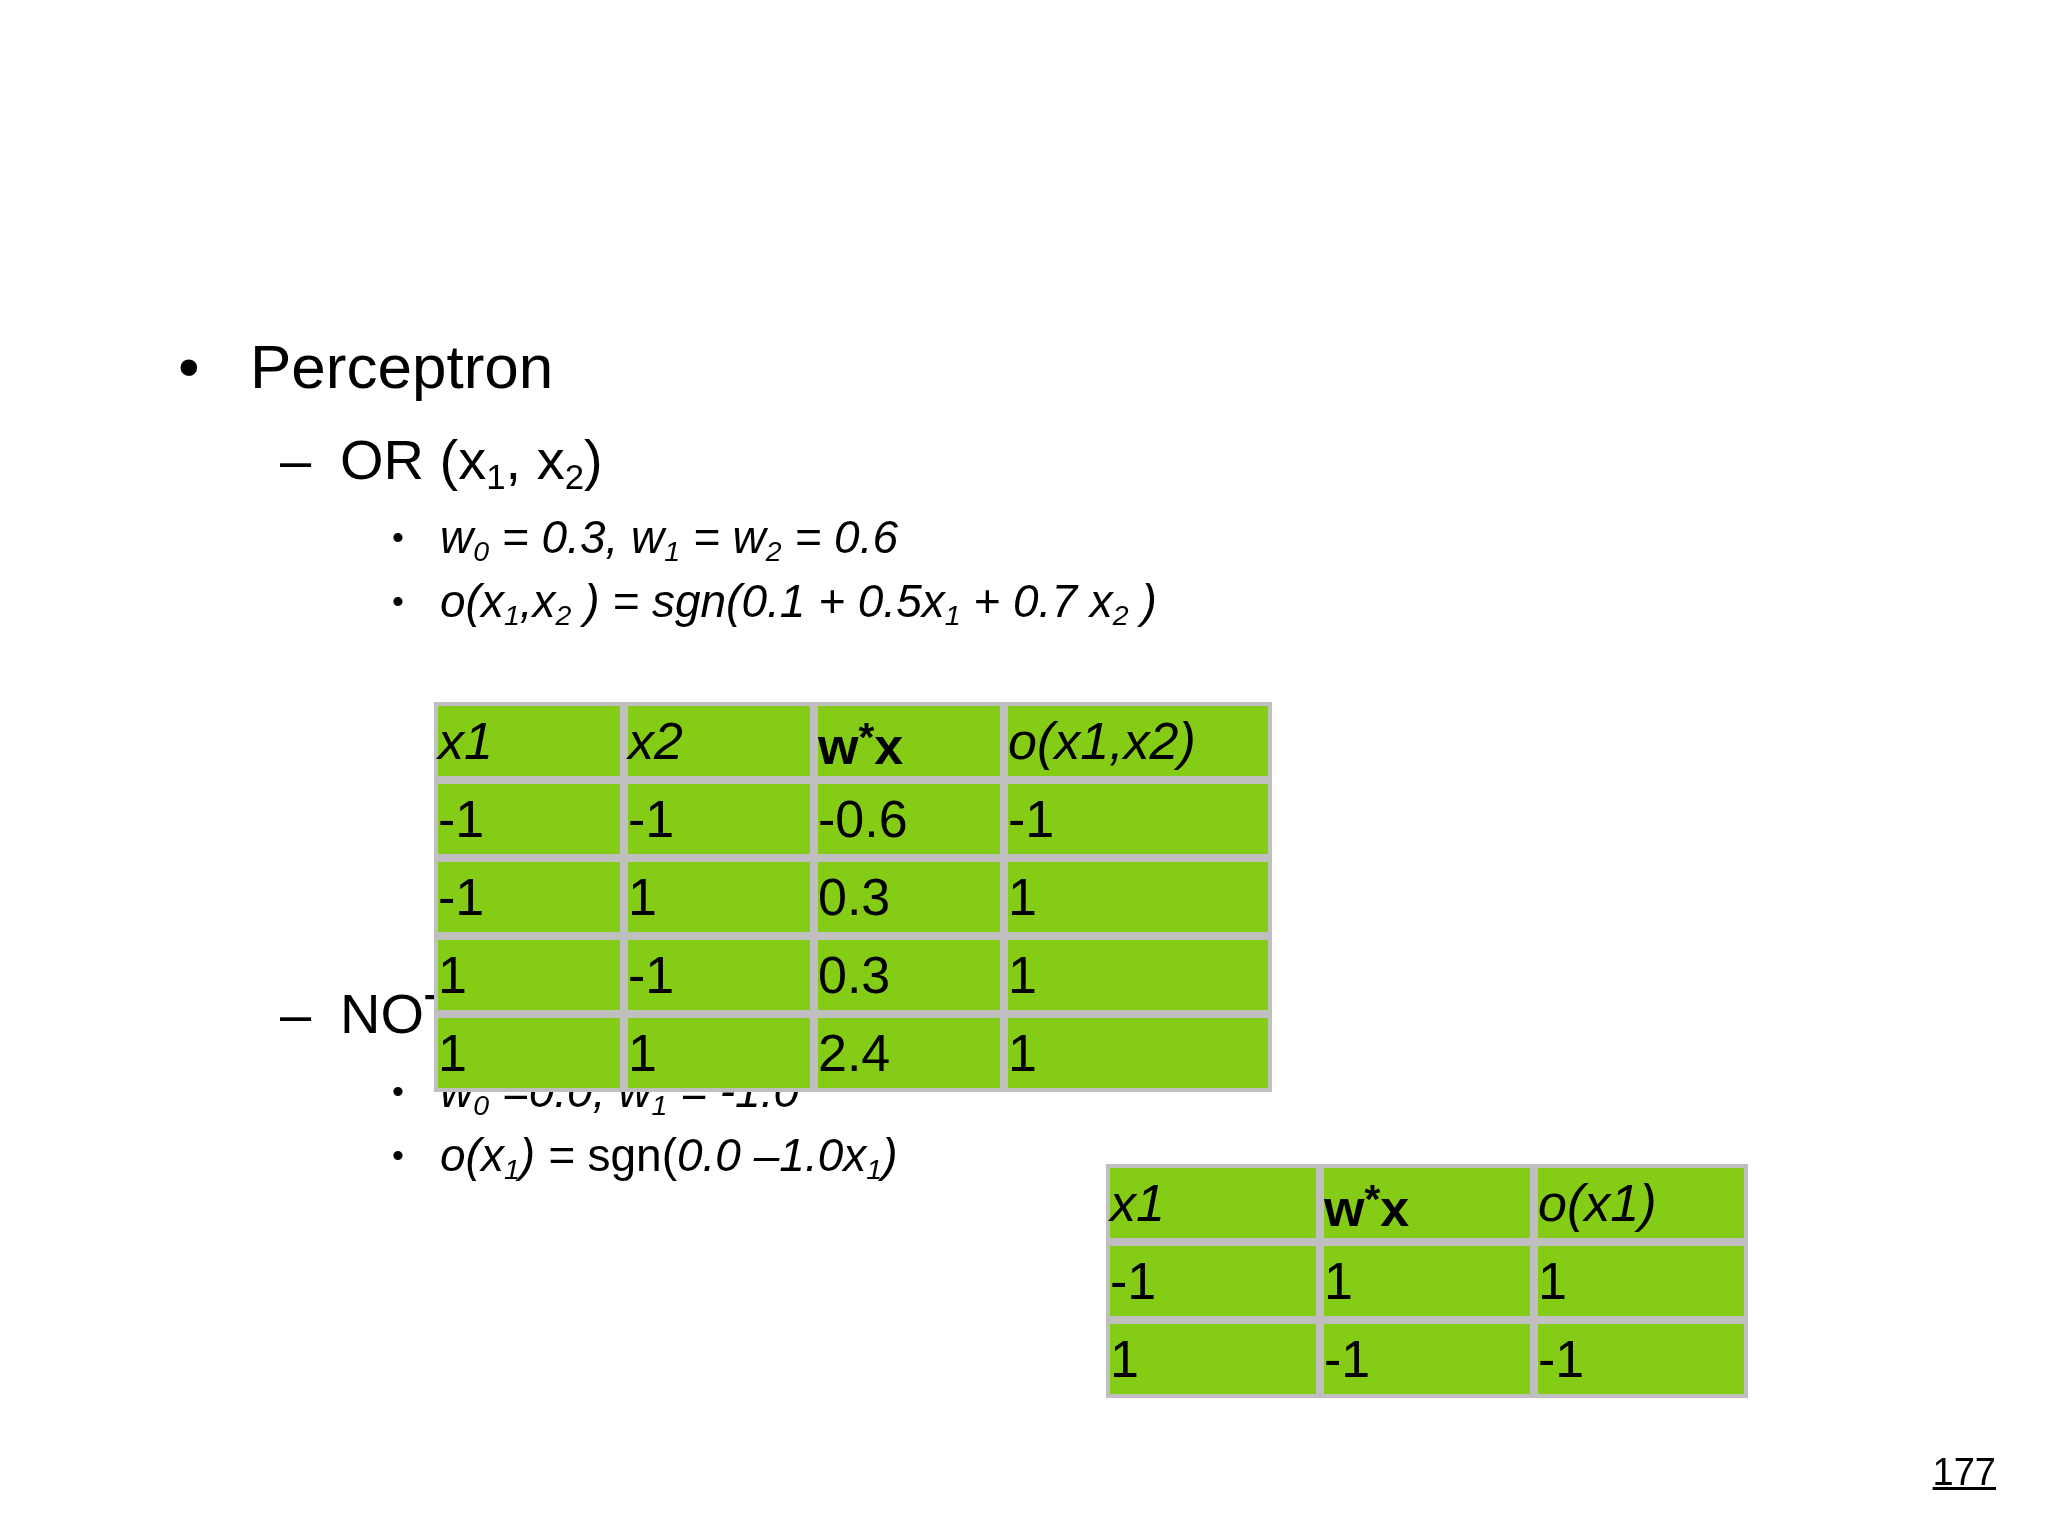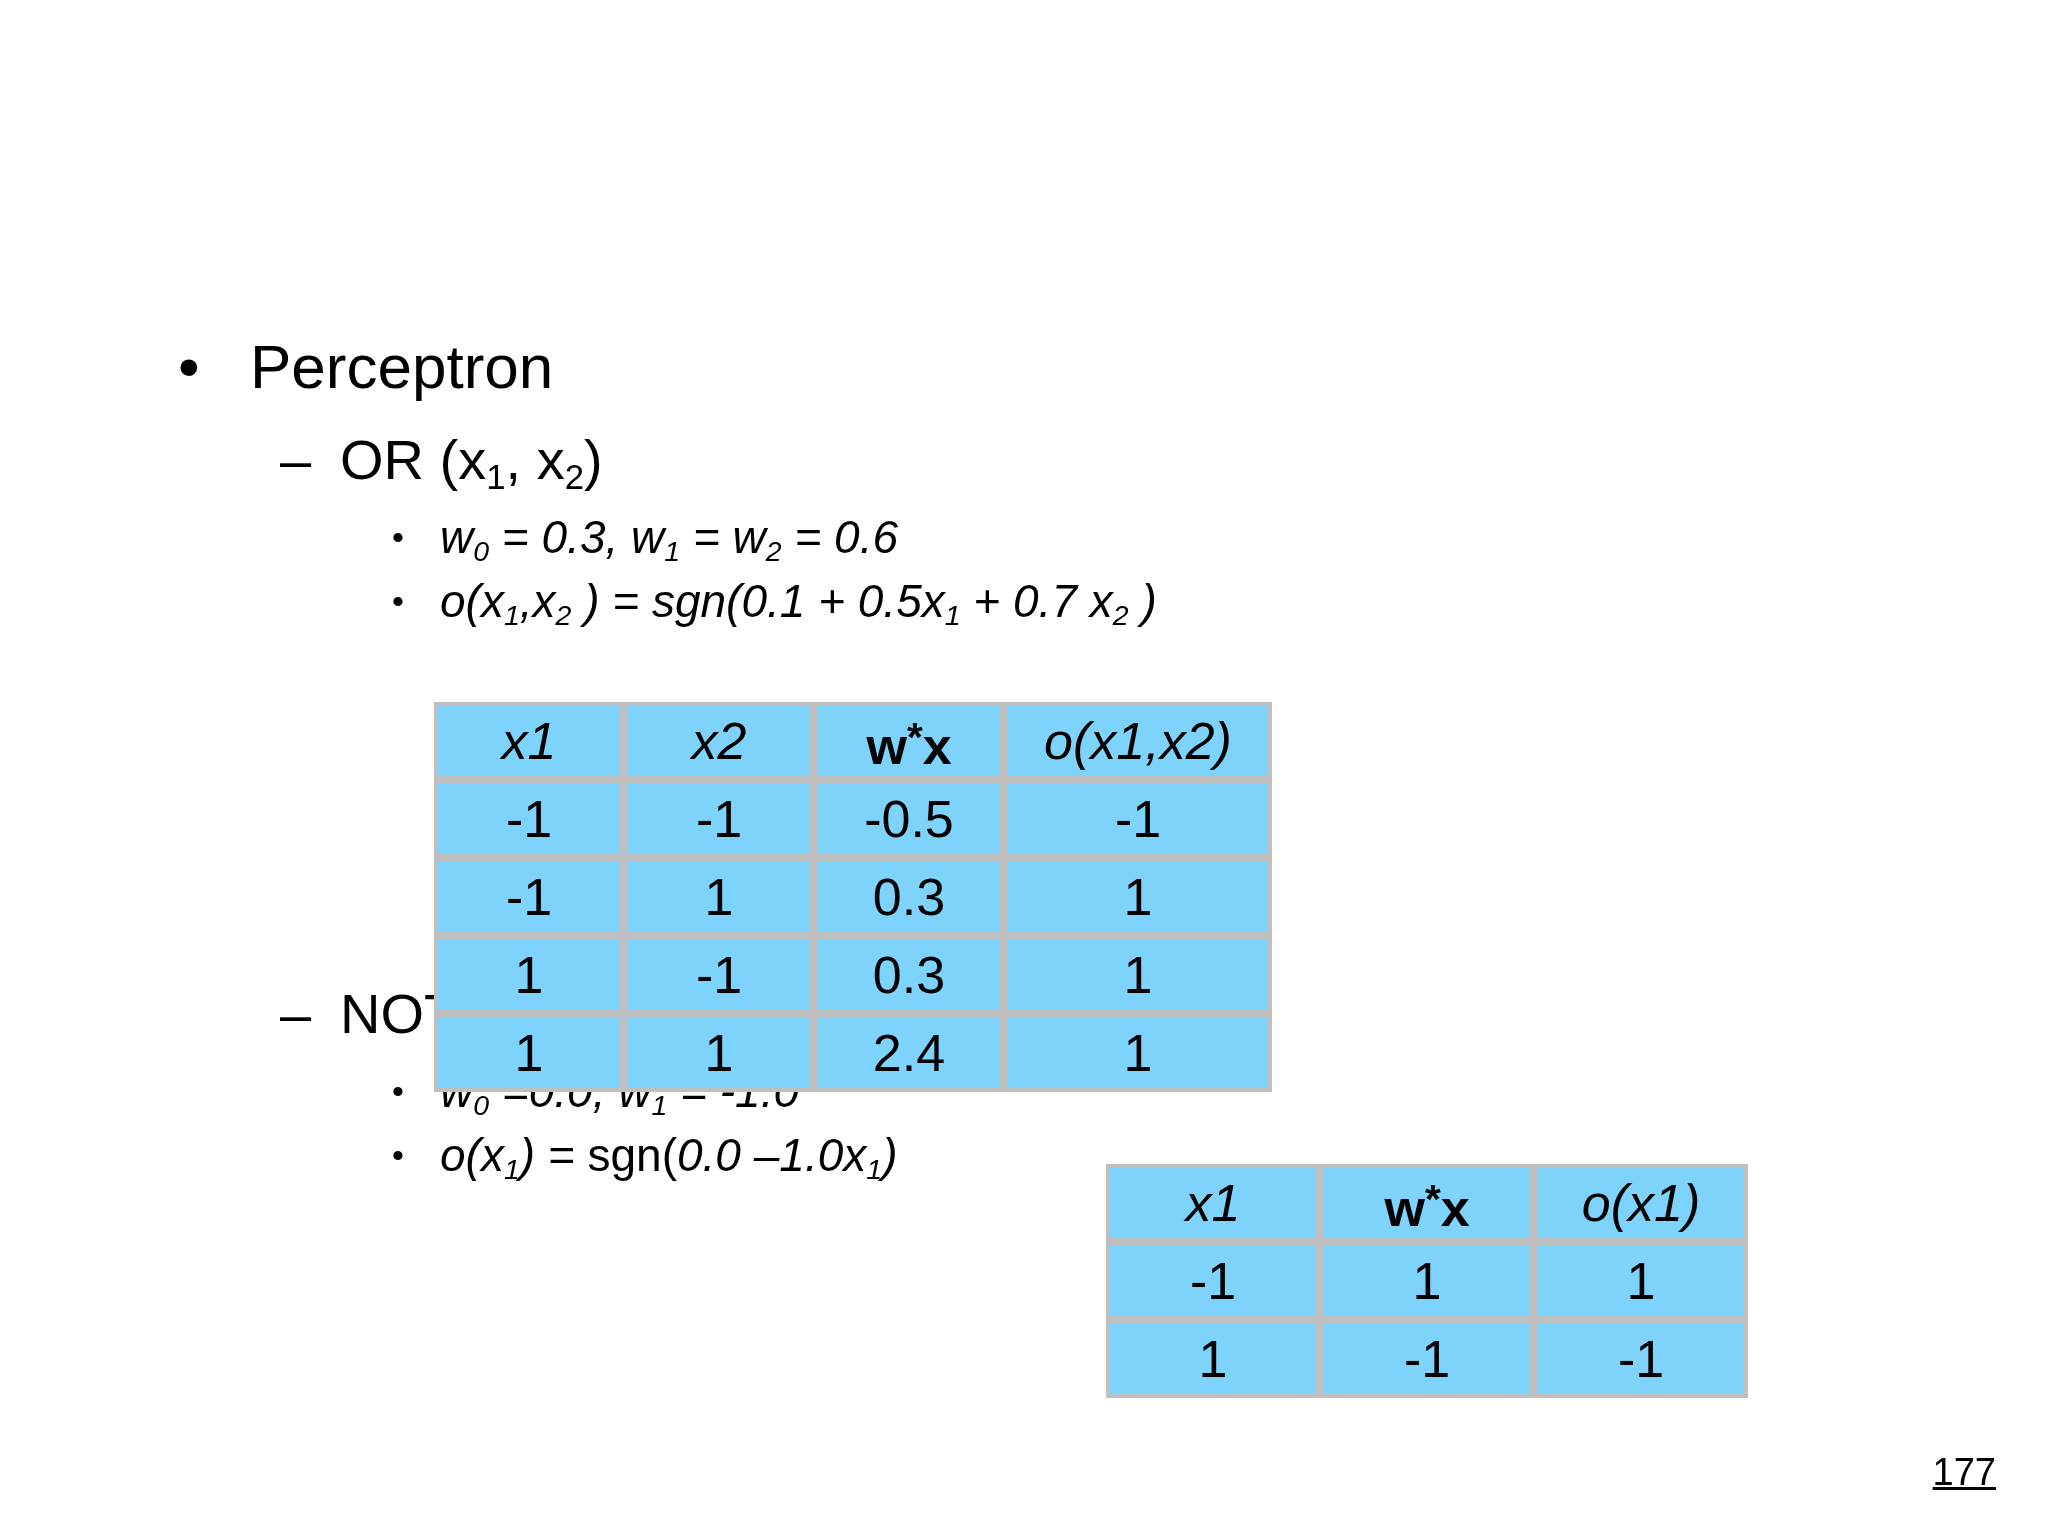--- a/index.html
+++ b/index.html
@@ -101,22 +101,22 @@
 
   
   .tbl {
     position: absolute;
     border-collapse: separate;
     border-spacing: 0;
     background: #ffffff;
   }
   .tbl td {
     border: 4px solid #bfbfbf;
-    background: #7dd3fc;
-    text-align: center;
+    background: #84cc16;
+    text-align: left;
     vertical-align: middle;
     font-size: 52px;
     line-height: 56px;
     padding: 0;
     color: #000;
   }
   .tbl .hdr {
     font-style: italic;
     font-weight: normal;
   }
@@ -201,21 +201,21 @@
     <tbody>
       <tr>
         <td class="hdr">x1</td>
         <td class="hdr">x2</td>
         <td class="hdr-bold"><span>w</span><span class="star">*</span><span>x</span></td>
         <td class="hdr c4">o(x1,x2)</td>
       </tr>
       <tr>
         <td>-1</td>
         <td>-1</td>
-        <td>-0.5</td>
+        <td>-0.6</td>
         <td class="c4">-1</td>
       </tr>
       <tr>
         <td>-1</td>
         <td>1</td>
         <td>0.3</td>
         <td class="c4">1</td>
       </tr>
       <tr>
         <td>1</td>

